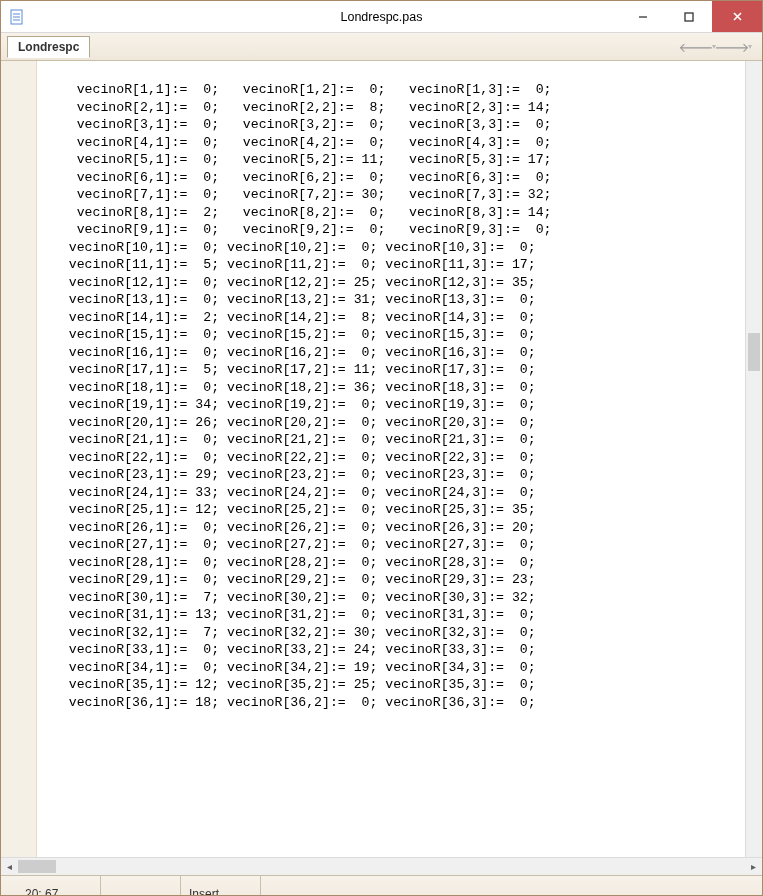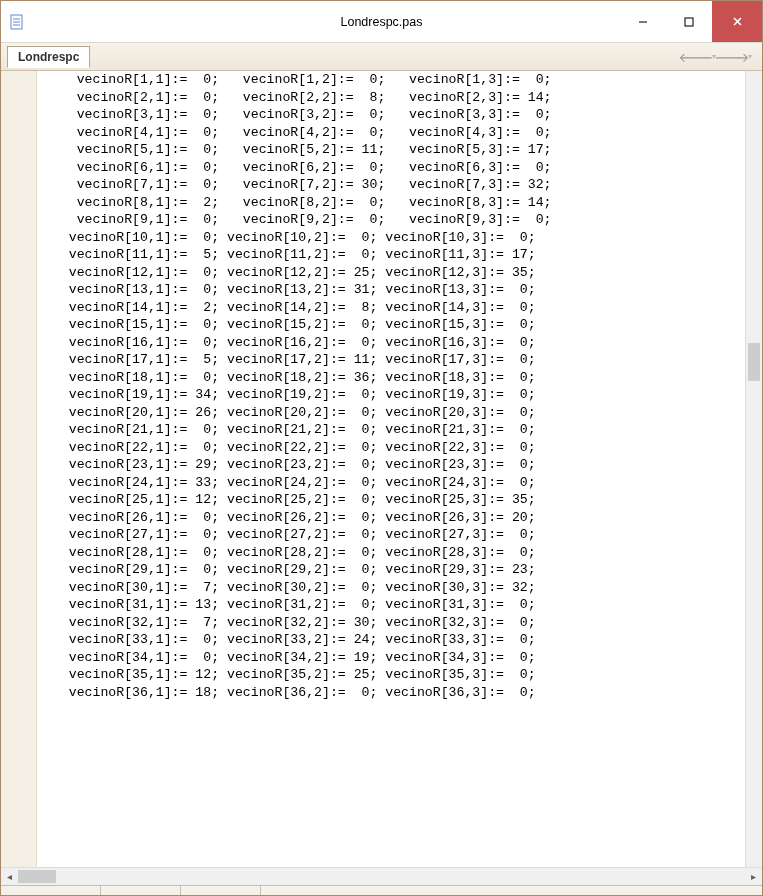--- a/index.html
+++ b/index.html
@@ -6,21 +6,21 @@
     body {
       font-family: "Segoe UI", Tahoma, sans-serif;
       font-size: 12px;
       background: #fff;
       width: 763px;
       height: 896px;
       overflow: hidden;
       border: 1px solid #a88a6a;
     }
     .titlebar {
-      height: 42px;
+      height: 32px;
       background: #fff;
       display: flex;
       align-items: center;
       border-bottom: 1px solid #d9d9d9;
       position: relative;
       gap: 24px;
     }
     .titlebar-icon {
       width: 16px; height: 16px;
       margin-left: 8px;
@@ -95,21 +95,21 @@
       background:#f4f0e6;
       border-right:1px solid #e5ddc8;
     }
     .code {
       font-family: "Courier New", monospace;
       font-size: 13.2px;
       line-height: 17.5px;
       white-space: pre;
       color: #000;
       padding-left: 44px;
-      padding-top: 0;
+      padding-top: 20px;
       overflow: hidden;
       flex:1;
     }
     .vscroll {
       position:absolute;
       right:0; top:0; bottom:0;
       width:17px;
       background:#f0f0f0;
       border-left:1px solid #dcdcdc;
     }

